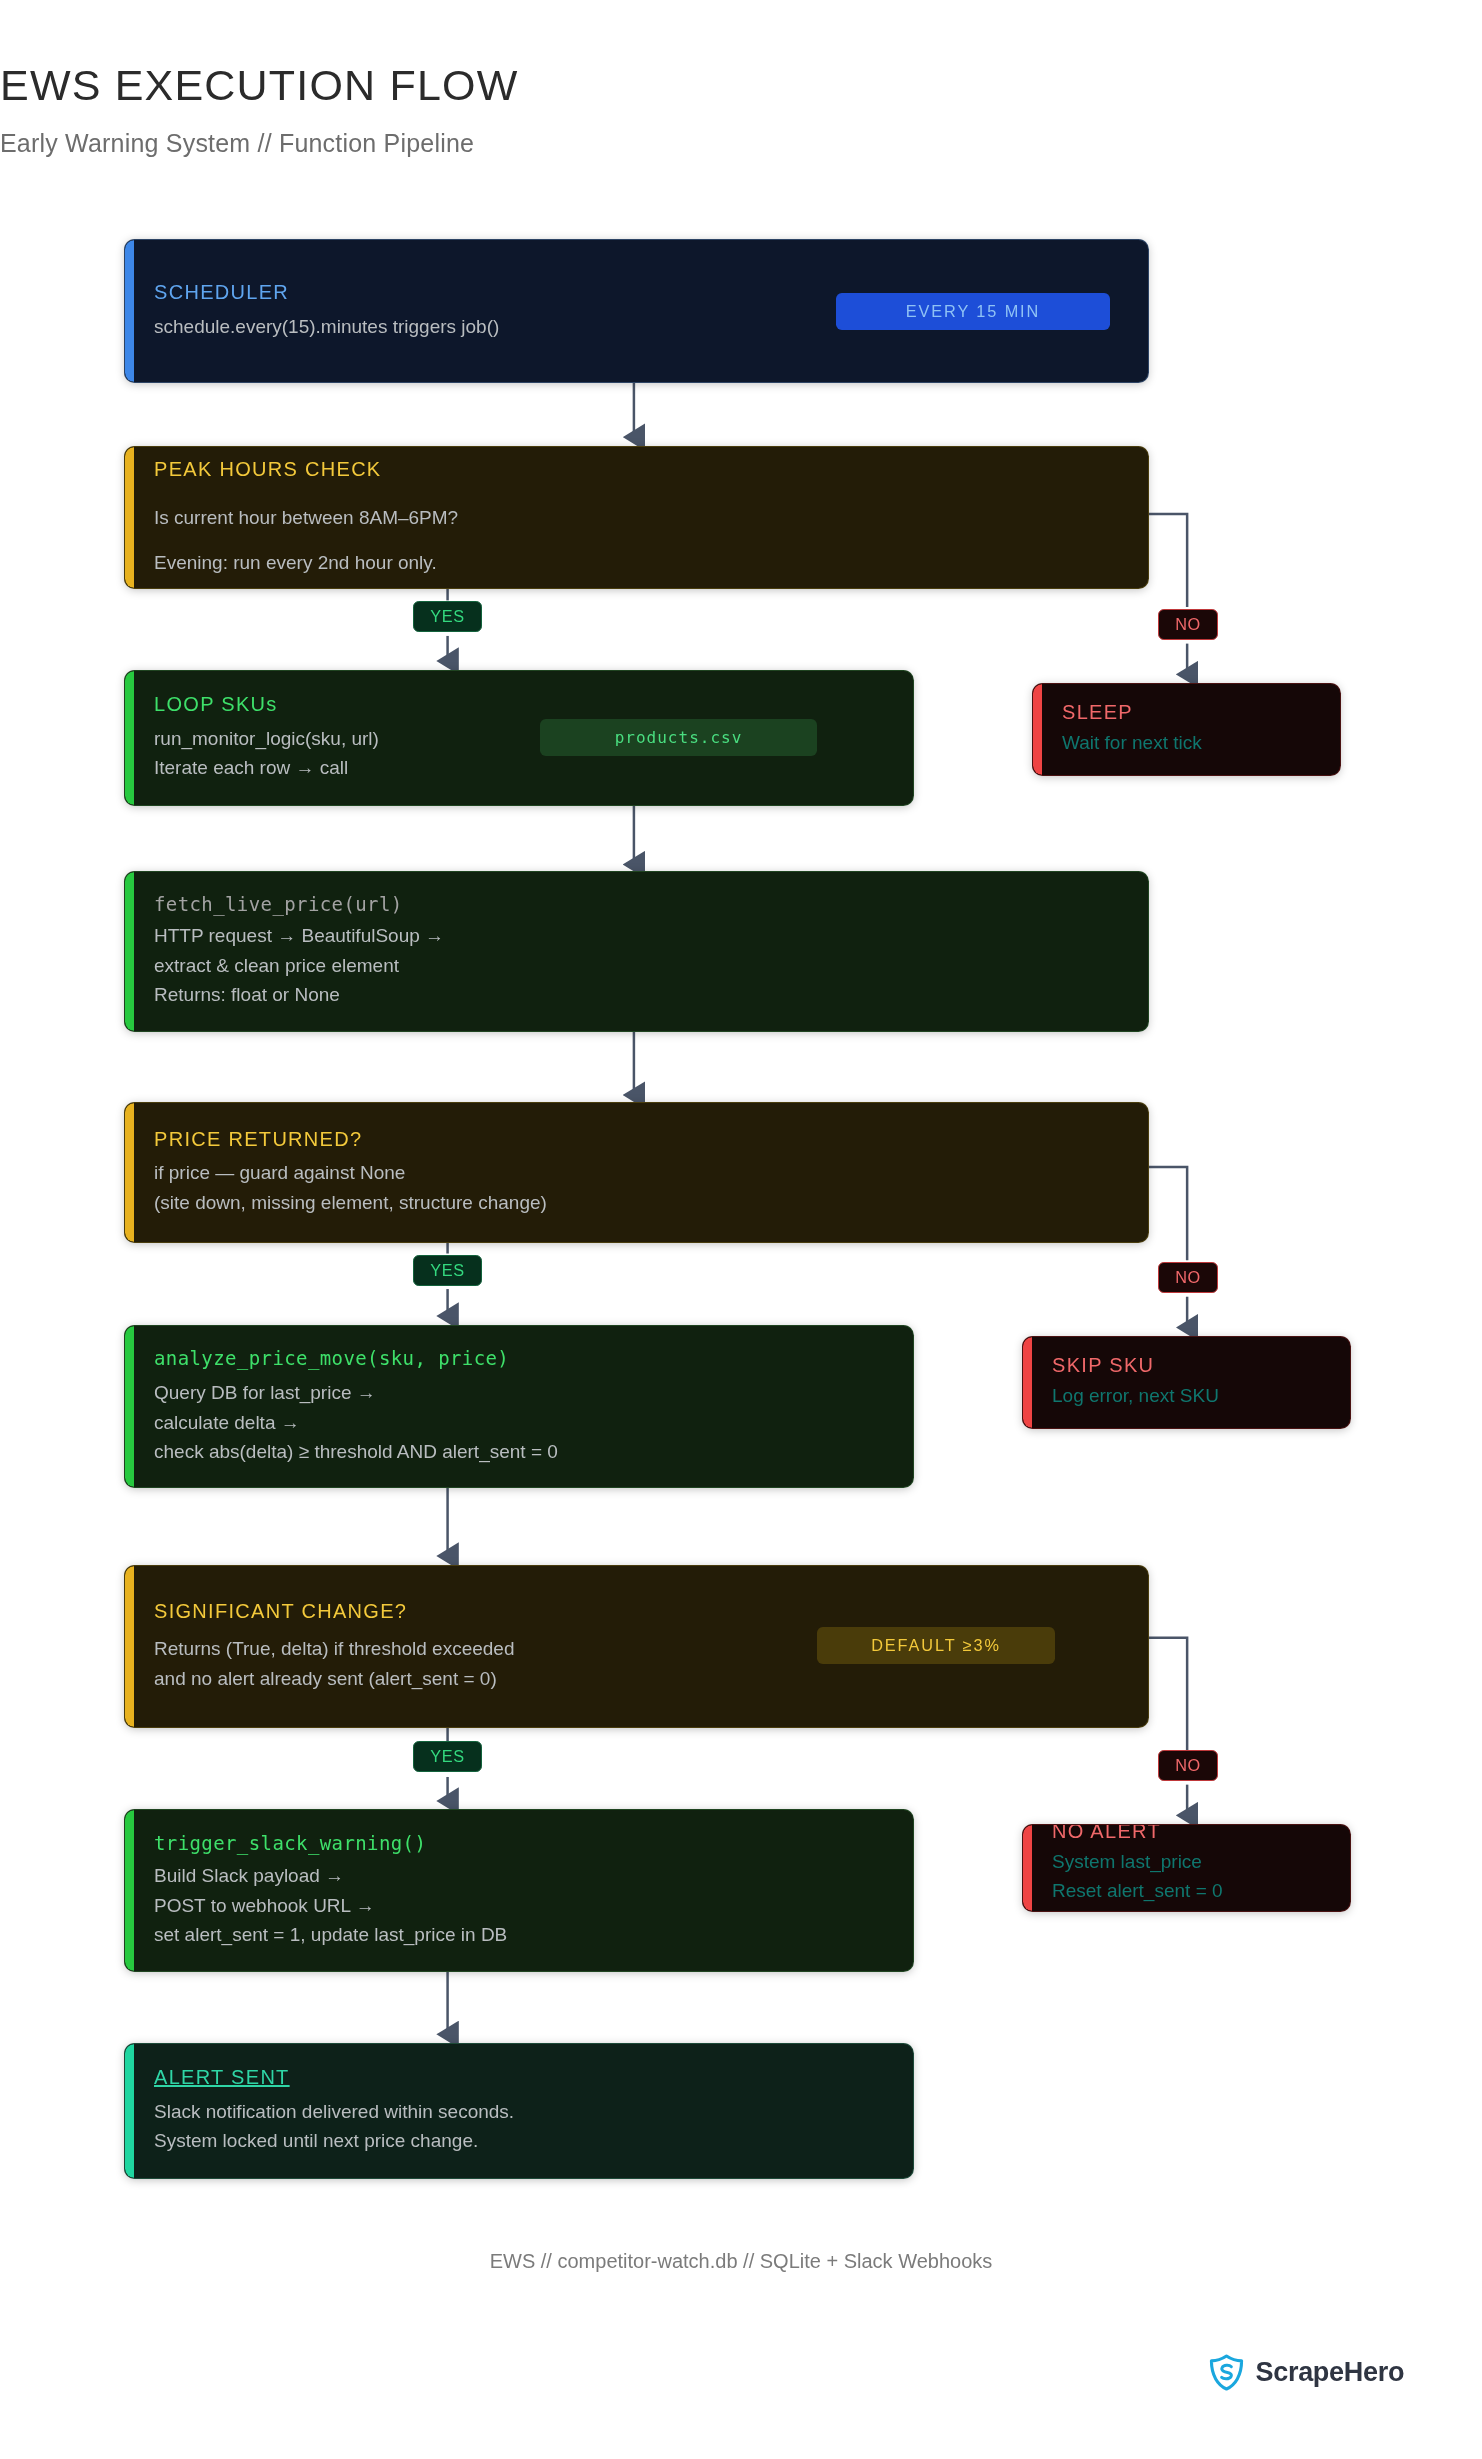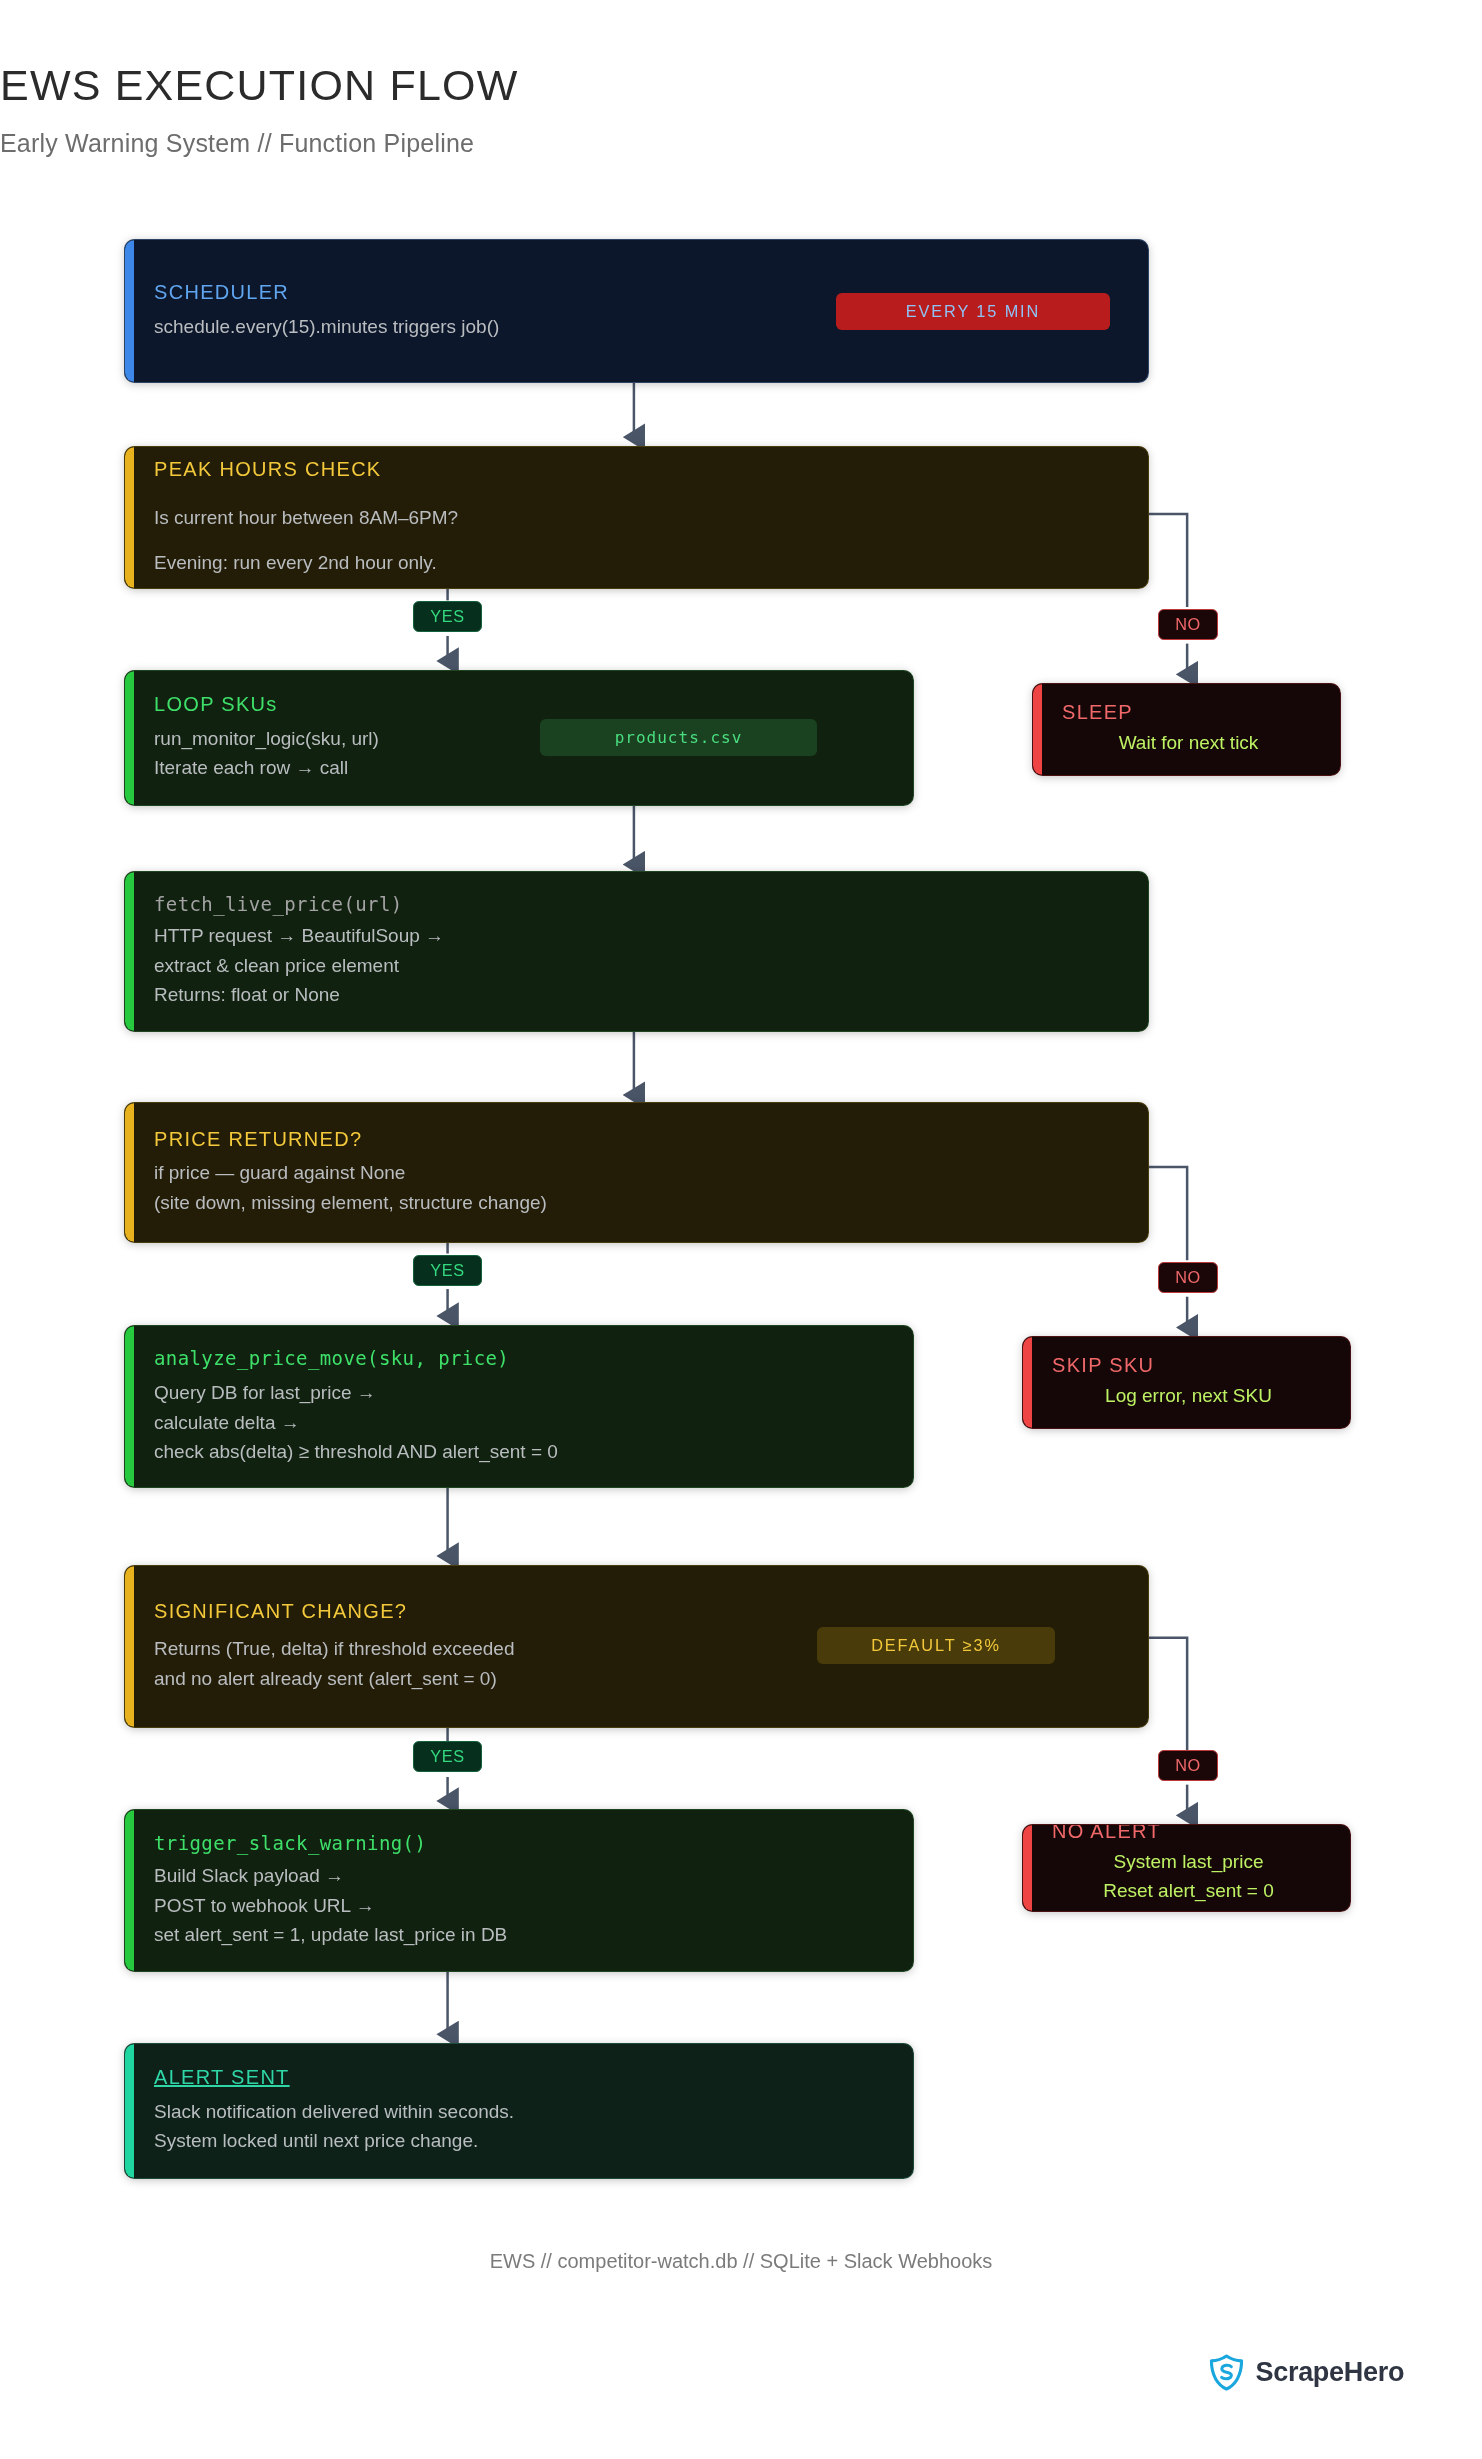--- a/index.html
+++ b/index.html
@@ -102,33 +102,33 @@
   .n-term::before { background: #1fd6a0; }
   .n-term .node-title { color: #2fd6a6; text-decoration: underline; }
 
   
   .n-err {
     background: #150707;
     box-shadow: 0 0 0 1px #4a1212, 0 1.9px 9.6px rgba(0,0,0,.25);
   }
   .n-err::before { background: #ef4444; }
   .n-err .node-title { color: #f0686a; }
-  .n-err .node-line { color: #bef264; text-align: center; }
+  .n-err .node-line { color: #0f766e; }
 
   
   .chip {
     position: absolute;
     border-radius: 5.8px;
     display: flex; align-items: center; justify-content: center;
     font-size: 16.3px;
     letter-spacing: 1.9px;
     padding: 9.6px 21px;
     font-weight: 400;
   }
-  .chip-blue { background: #b91c1c; color: #8fc2f5; }
+  .chip-blue { background: #1d4ed8; color: #8fc2f5; }
   .chip-green {
     background: #1b4220; color: #4ade80;
     font-family: "DejaVu Sans Mono", monospace;
     letter-spacing: 1px; font-size: 16px;
   }
   .chip-amber { background: #4a3c0a; color: #f3c93b; }
 
   
   .elabel {
     position: absolute;

